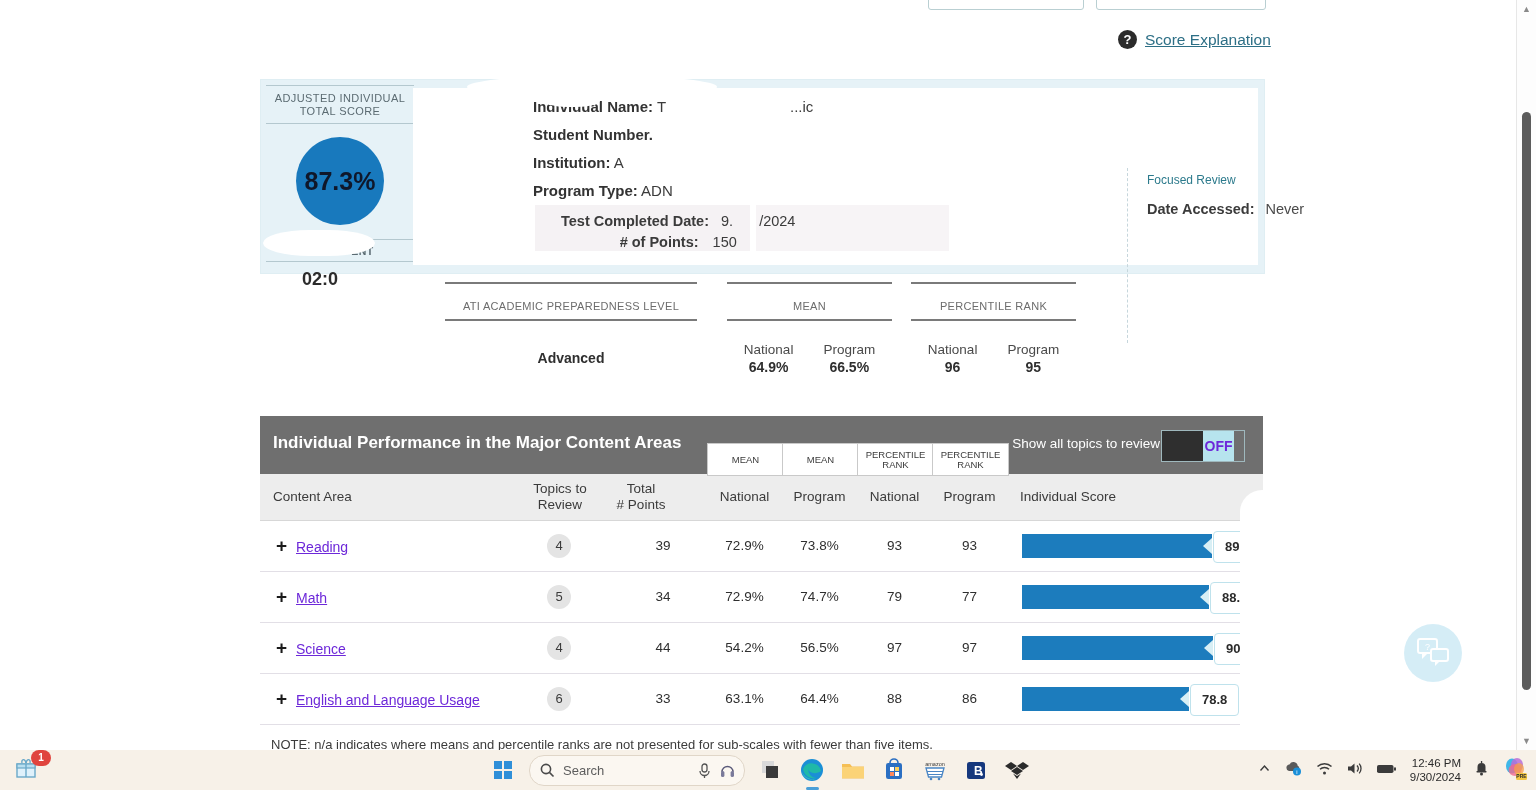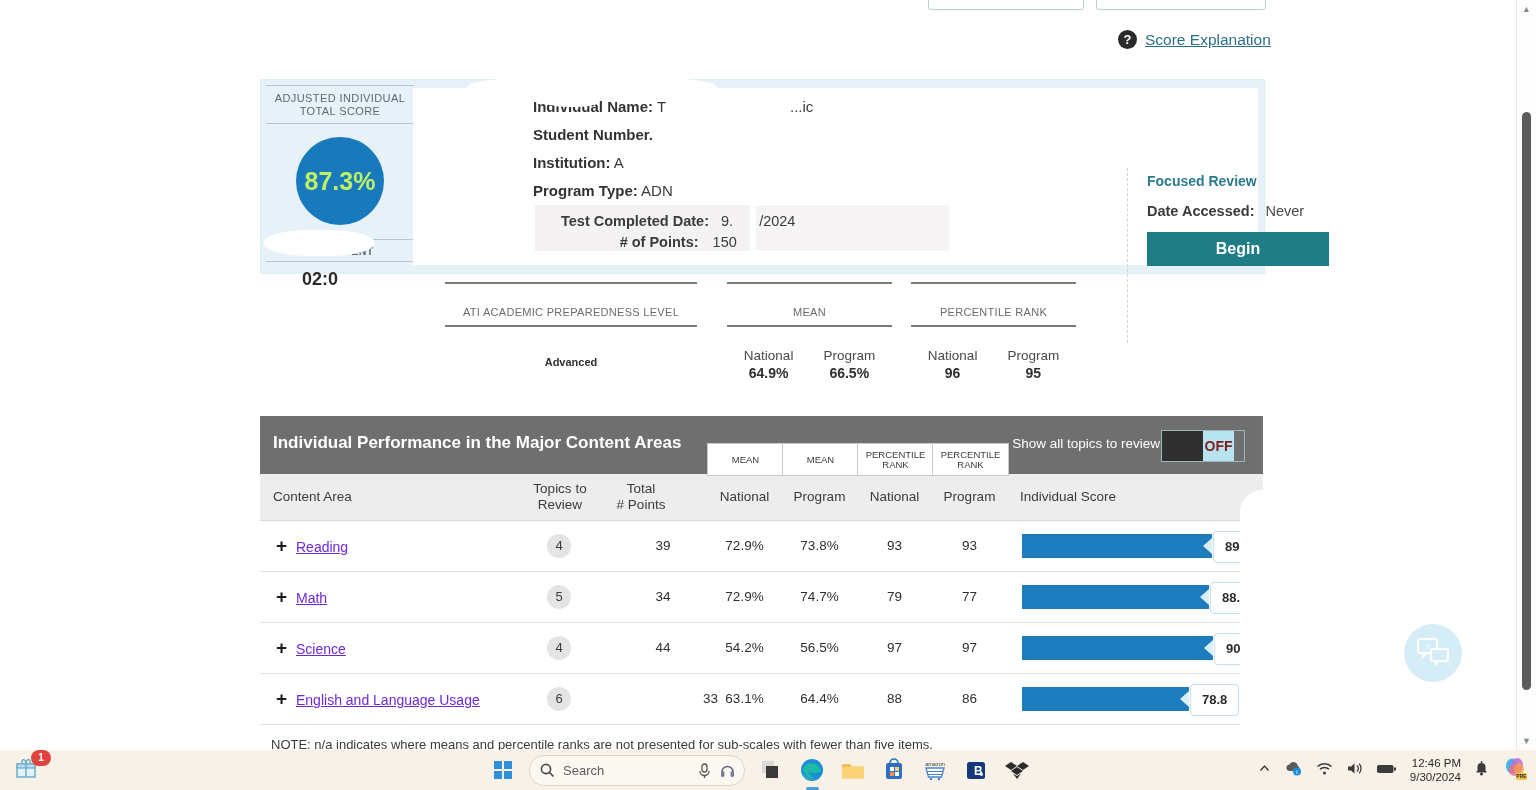--- a/index.html
+++ b/index.html
@@ -86,21 +86,21 @@
     font-weight: normal;
     line-height: 13px;
     padding: 6px 0 5px;
     border-top: 1px solid #b4c8cf;
     border-bottom: 1px solid #b4c8cf;
   }
   #score-circle {
     width: 88px; height: 88px;
     border-radius: 50%;
     background: #1879bd;
-    color: #bef264;
+    color: #0f172a;
     font-size: 25px;
     font-weight: bold;
     line-height: 88px;
     margin: 13px auto 14px;
   }
   .time-label {
     font-size: 10.5px;
     letter-spacing: .4px;
     color: #5b6b72;
     font-weight: bold;
@@ -168,22 +168,22 @@
   }
 
   
   #focused {
     position: absolute;
     left: 886px; top: 93px;
     width: 200px;
   }
   #focused-title {
     color: #2c7a8c;
-    font-size: 14px;
-    font-weight: bold;
+    font-size: 12px;
+    font-weight: normal;
   }
   #focused-date {
     margin-top: 14px;
     font-size: 14.5px;
     color: #4a4a4a;
   }
   #focused-date b { font-weight: bold; color: #3b3b3b; }
   #begin-btn {
     margin-top: 13px;
     width: 182px; height: 34px;
@@ -206,30 +206,30 @@
   }
   .redact-round { border-radius: 50% / 60%; }
 
   
   #summary { position: absolute; left: 260px; top: 282px; width: 1003px; }
   .sum-col { position: absolute; text-align: center; }
   .sum-head {
     font-size: 11px;
     color: #6c6c6c;
     letter-spacing: .3px;
-    padding: 22px 0 7px;
+    padding: 16px 0 7px;
     border-top: 2px solid #7a7a7a;
     border-bottom: 2px solid #7a7a7a;
   }
   #sum-1 { left: 185px; width: 252px; }
   #sum-2 { left: 467px; width: 165px; }
   #sum-3 { left: 651px; width: 165px; }
   .sum-main {
     margin-top: 29px;
-    font-size: 11px;
+    font-size: 14px;
     font-weight: bold;
     color: #2f2f2f;
   }
   .sum-pair {
     margin-top: 21px;
     display: flex;
     justify-content: center;
     gap: 30px;
   }
   .sum-pair .sp-lab { font-size: 13.5px; color: #4a4a4a; }
@@ -265,21 +265,21 @@
     right: 18px; top: 14px;
     width: 82px; height: 30px;
     border: 1px solid #9fb8bd;
     display: flex;
     cursor: pointer;
   }
   #toggle .knob { width: 41px; background: #2f2f2f; }
   #toggle .off {
     width: 31px;
     background: #b7e4ee;
-    color: #7f1d1d;
+    color: #6d28d9;
     font-size: 14px;
     font-weight: bold;
     line-height: 30px;
     text-align: center;
   }
 
   
   .minihead {
     position: absolute;
     background: #ffffff;
@@ -565,21 +565,20 @@
       </div>
 
       <div id="vsep"></div>
 
       <div id="focused">
         <div id="focused-title">Focused Review</div>
         <div id="focused-date">
           <b>Date Accessed:</b>
           <span style="margin-left:7px">Never</span>
         </div>
-        <div id="begin-btn">Begin</div>
       </div>
 
       <div class="redact redact-round" style="left:206px;top:-4px;width:250px;height:22px;"></div>
       <div class="redact redact-round" style="left:2px;top:150px;width:112px;height:26px;"></div>
       <div class="redact redact-round" style="left:283px;top:14px;width:56px;height:13px;"></div>
       <div class="redact redact-round" style="left:398px;top:72px;width:70px;height:12px;"></div>
       <div class="redact redact-round" style="left:523px;top:72px;width:160px;height:14px;"></div>
       <div class="redact redact-round" style="left:4px;top:76px;width:620px;height:6px;opacity:0"></div>
       <div class="redact redact-round" style="left:628px;top:68px;width:76px;height:22px;"></div>
     </div>
@@ -688,21 +687,21 @@
             <div class="barwrap">
               <div class="bar" style="width: 191px;"></div>
               <div class="notch" style="left: 182px;"></div>
               <div class="callout" style="left: 192px;">90</div>
             </div>
           </div>
           <div class="trow">
             <div class="plus">+</div>
             <a class="area-link">English and Language Usage</a>
             <div class="pill">6</div>
-            <div class="cell" style="left: 368px; width: 90px; text-align: right;">33</div>
+            <div class="cell" style="left: 358px; width: 90px;">33</div>
             <div class="cell" style="left: 447px; width: 75px;">63.1%</div>
             <div class="cell" style="left: 522px; width: 75px;">64.4%</div>
             <div class="cell" style="left: 597px; width: 75px;">88</div>
             <div class="cell" style="left: 672px; width: 75px;">86</div>
             <div class="barwrap">
               <div class="bar" style="width: 167px;"></div>
               <div class="notch" style="left: 158px;"></div>
               <div class="callout" style="left: 168px;">78.8</div>
             </div>
           </div>

